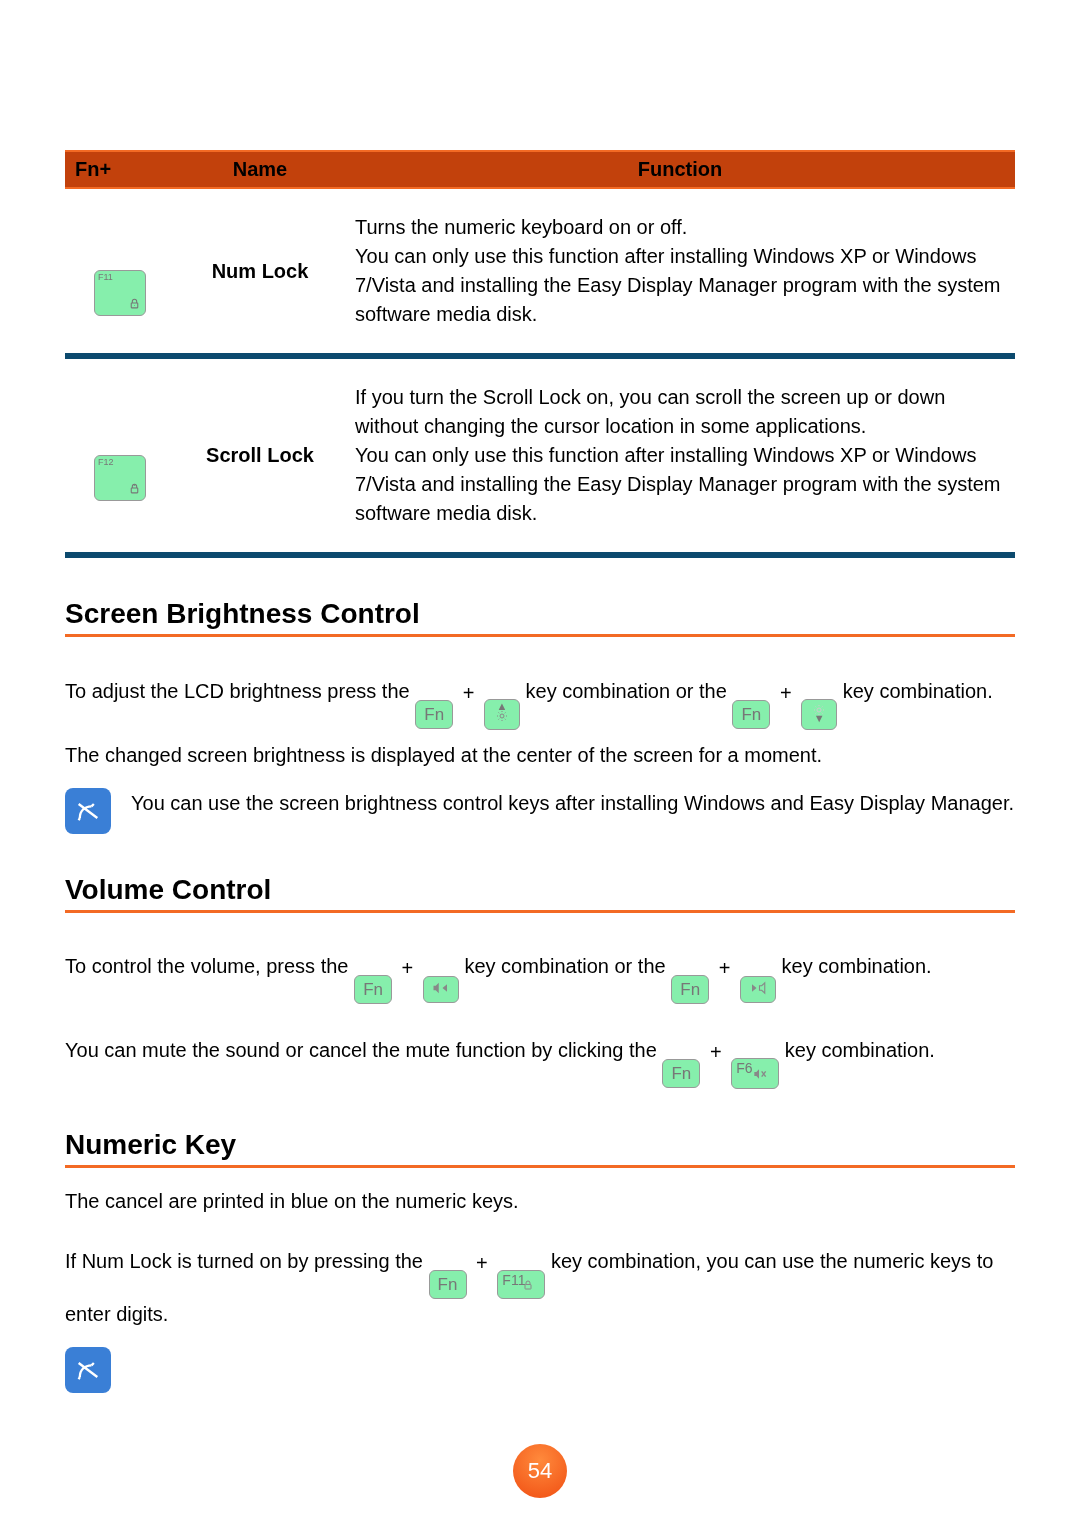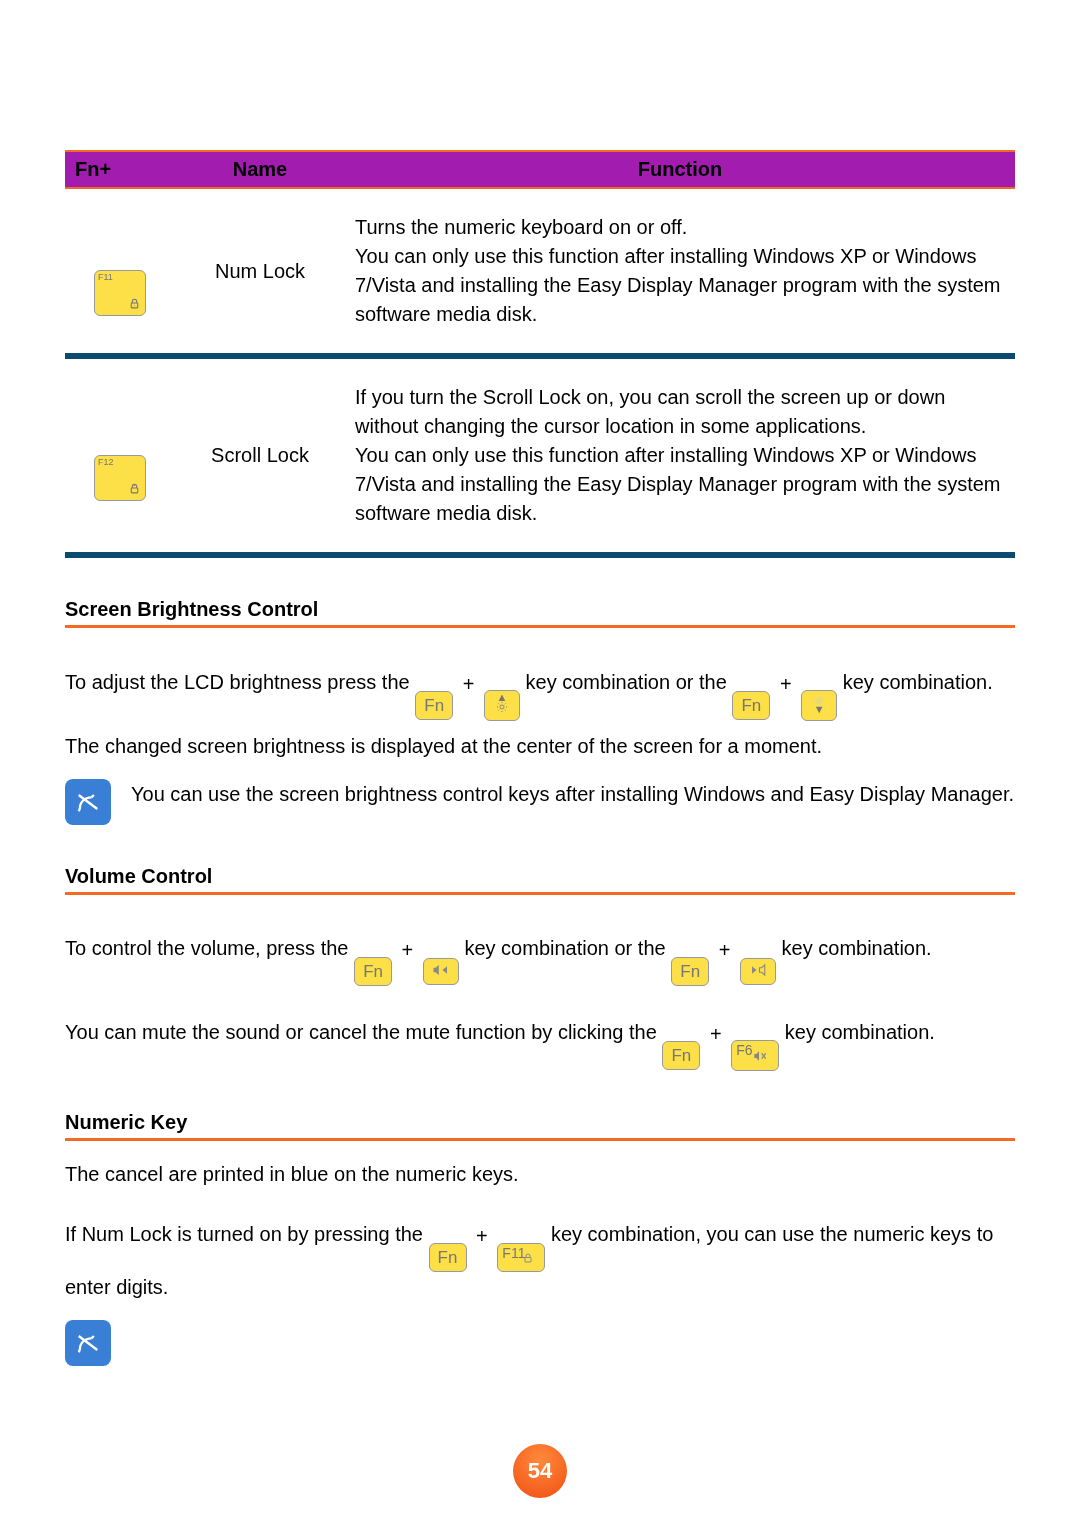--- a/index.html
+++ b/index.html
@@ -1,36 +1,36 @@
 <!DOCTYPE html>
 <html><head>
 <meta charset="utf-8">
 <style>
   html,body{margin:0;padding:0;background:#fff;font-family:Arial,Helvetica,sans-serif;color:#000;}
   .page{width:1080px;height:1532px;box-sizing:border-box;padding:150px 65px 0 65px;position:relative;}
   .tbl{width:100%;border-collapse:collapse;}
-  .tbl thead th{background:#a21caf;color:#000;font-weight:bold;font-size:20px;padding:6px 10px;border-top:2px solid #f36a24;border-bottom:2px solid #f36a24;text-align:center;}
+  .tbl thead th{background:#c2410c;color:#000;font-weight:bold;font-size:20px;padding:6px 10px;border-top:2px solid #f36a24;border-bottom:2px solid #f36a24;text-align:center;}
   .tbl thead th:first-child{text-align:left;}
   .tbl td{border-bottom:6px solid #0c4a6e;padding:24px 10px;font-size:20px;line-height:1.45;vertical-align:middle;}
   .col-fn{width:90px;text-align:center;}
-  .col-name{width:150px;font-weight:normal;text-align:center;}
-  .keycap{display:inline-block;vertical-align:middle;border:1.5px solid #999;border-radius:6px;background:#fde047;color:#777;font-size:17px;line-height:1;padding:5px 8px;min-width:20px;text-align:center;position:relative;margin-top:44px;}
+  .col-name{width:150px;font-weight:bold;text-align:center;}
+  .keycap{display:inline-block;vertical-align:middle;border:1.5px solid #999;border-radius:6px;background:#86efac;color:#777;font-size:17px;line-height:1;padding:5px 8px;min-width:20px;text-align:center;position:relative;margin-top:44px;}
   .keycap.sm{font-size:9px;padding:2px 3px 14px 3px;min-width:44px;height:28px;text-align:left;border-radius:6px;}
   .keycap.sm .corner-icon{position:absolute;right:4px;bottom:3px;font-size:13px;color:#777;}
   .keycap.ico{padding:4px 6px;min-width:22px;}
   .keycap .tl{position:absolute;left:4px;top:2px;font-size:14px;}
-  h2{font-size:20px;font-weight:bold;margin:40px 0 4px 0;}
+  h2{font-size:28px;font-weight:bold;margin:40px 0 4px 0;}
   .hr{border:none;border-top:3px solid #f36a24;margin:2px 0 18px 0;}
   p{font-size:20px;line-height:1.5;margin:10px 0;}
   .plus{display:inline-block;margin:0 4px;font-size:20px;vertical-align:middle;}
   .note{display:flex;align-items:flex-start;margin:18px 0 30px 0;}
   .note-icon{flex:0 0 46px;height:46px;border-radius:8px;background:#3a7fd6;display:flex;align-items:center;justify-content:center;margin-right:20px;}
   .note-icon svg{width:28px;height:28px;}
   .note-text{font-size:20px;line-height:1.5;}
-  .pageno{position:absolute;left:50%;bottom:34px;transform:translateX(-50%);width:54px;height:54px;border-radius:50%;background:radial-gradient(circle at 50% 30%,#ff8a3c,#f04e12);display:flex;align-items:center;justify-content:center;color:#fff;font-weight:bold;font-size:22px;}
+  .pageno{position:absolute;left:50%;bottom:34px;transform:translateX(-50%);width:54px;height:54px;border-radius:50%;background:radial-gradient(circle at 50% 30%,#ff8a3c,#f04e12);display:flex;align-items:center;justify-content:center;color:#fff;font-weight:normal;font-size:22px;}
   b{font-weight:normal;}
   .arrow-stack{display:inline-block;line-height:0.5;font-size:11px;color:#777;text-align:center;}
 </style>
 </head>
 <body>
 
 <div class="page">
 
   <table class="tbl">
     <thead>

